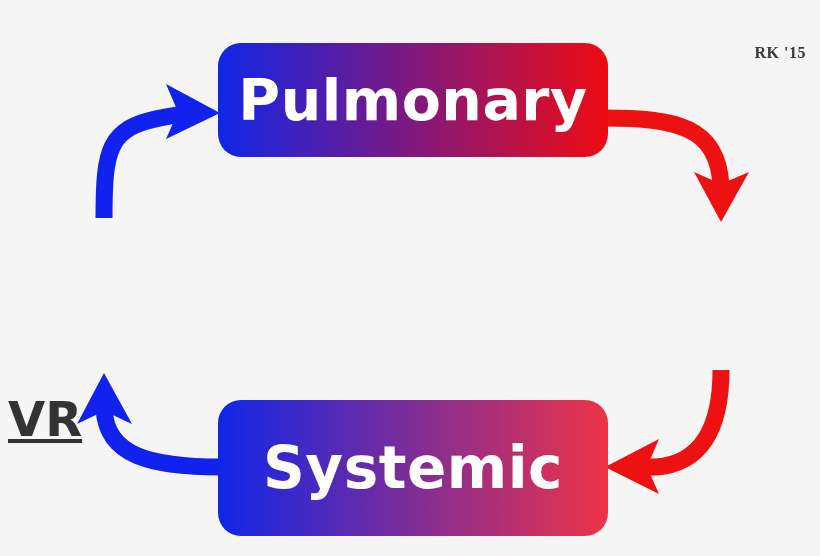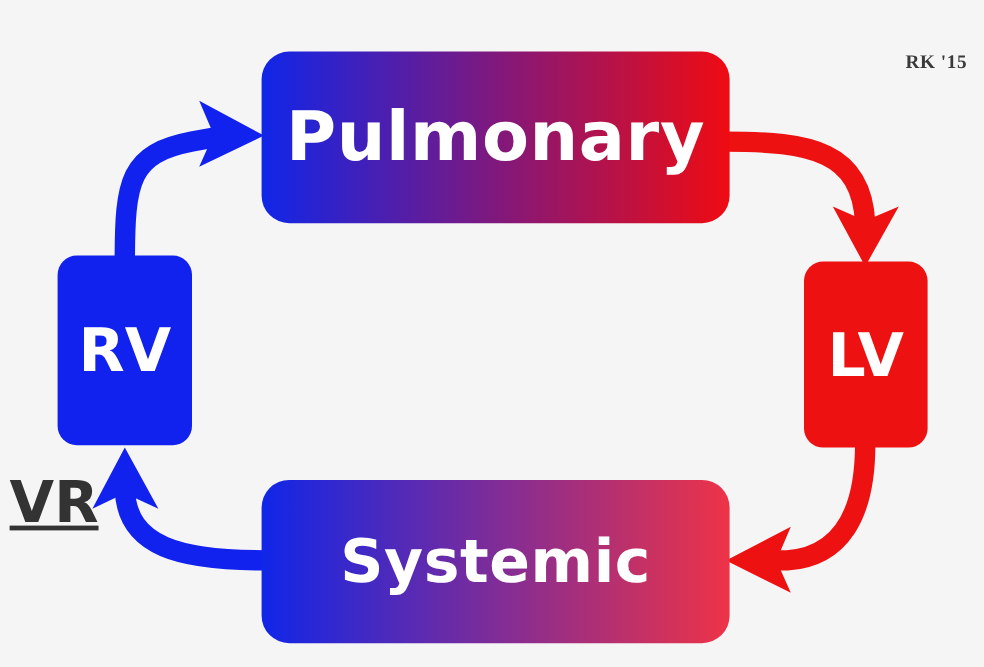--- a/index.html
+++ b/index.html
@@ -43,34 +43,34 @@
     font-weight: bold;
     font-family: "DejaVu Sans", sans-serif;
     line-height: 1;
     white-space: nowrap;
   }
 
   #node-pulmonary {
     left: 218px;
     top: 43px;
     width: 390px;
-    height: 143px;
+    height: 114px;
     border-radius: 23px;
     font-size: 57px;
     letter-spacing: 0.5px;
     align-items: center;
   }
 
   #node-systemic {
     left: 218px;
     top: 400px;
     width: 390px;
     height: 136px;
     border-radius: 23px;
-    font-size: 50px;
+    font-size: 58px;
     letter-spacing: 0.5px;
   }
 
   #node-rv {
     left: 48px;
     top: 213px;
     width: 112px;
     height: 158px;
     border-radius: 16px;
     font-size: 50px;
@@ -183,26 +183,20 @@
   </svg>
 
   <div class="node" id="node-pulmonary" style="background: linear-gradient(to right, #1026e8 0%, #ef0b12 100%);">
     <span>Pulmonary</span>
   </div>
 
   <div class="node" id="node-systemic" style="background: linear-gradient(to right, #1026e8 0%, #ee3347 100%);">
     <span>Systemic</span>
   </div>
 
-  <div class="node" id="node-rv" style="background: #1122ee;">
-    <span>RV</span>
-  </div>
-
-  <div class="node" id="node-lv" style="background: #ee1111;">
-    <span>LV</span>
-  </div>
+
 
   <div class="side-label" id="label-vr">VR</div>
 
 
   <div id="signature">RK '15</div>
 
 </div>
 
 </body></html>

